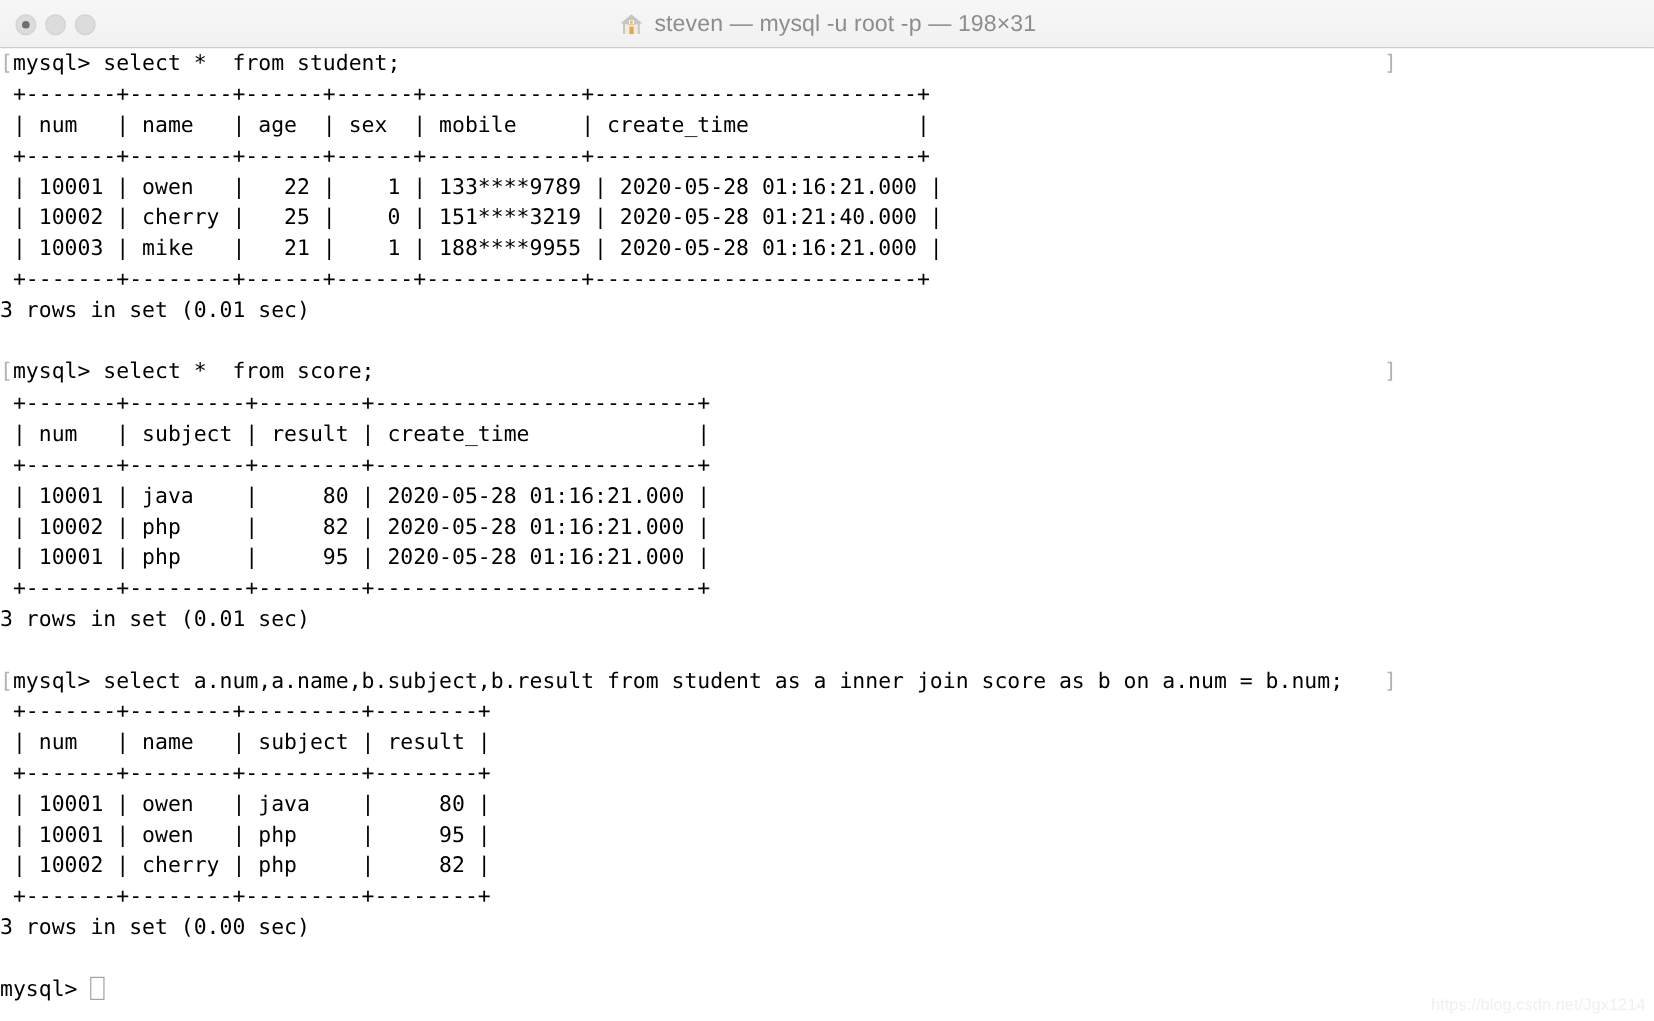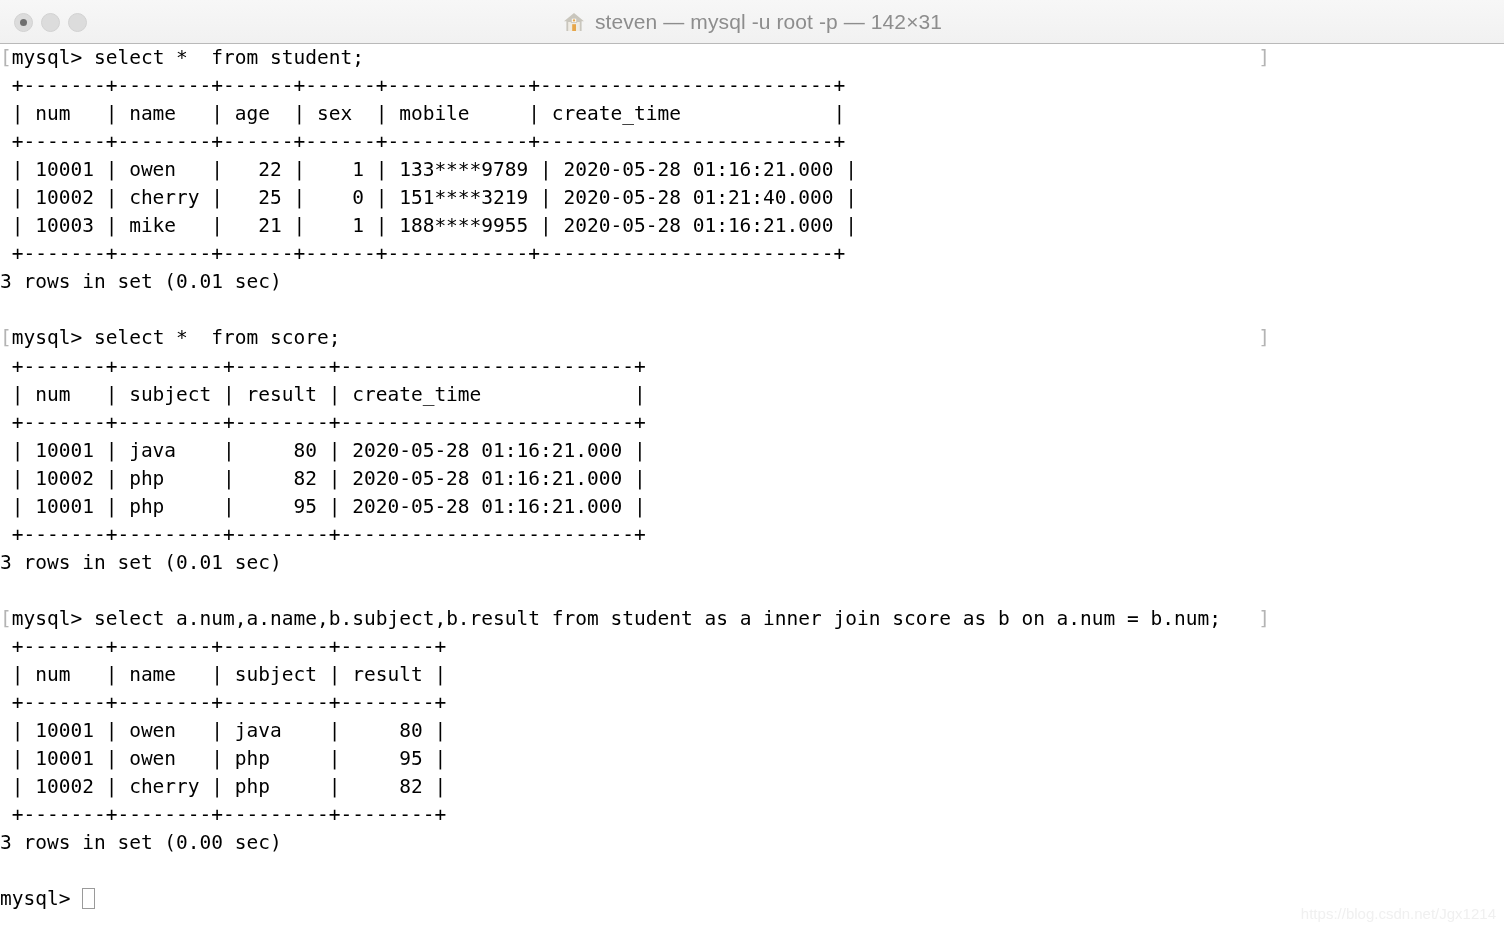--- a/index.html
+++ b/index.html
@@ -157,21 +157,21 @@
     </div>
 
     <div id="title-center">
       <svg id="home-icon" viewBox="0 0 24 24">
         <path d="M12 3 L22 11.3 L19.6 11.3 L19.6 21 L4.4 21 L4.4 11.3 L2 11.3 Z" fill="#c9c6bd"></path>
         <rect x="6.2" y="12" width="11.6" height="9" fill="#efece4"></rect>
         <rect x="10.2" y="14.2" width="3.8" height="6.8" fill="#e8a council" style="fill:#e7a64a"></rect>
         <rect x="9.3" y="8.2" width="5.4" height="4.2" fill="#ffffff" stroke="#c9c6bd" stroke-width="0.9"></rect>
         <rect x="10.8" y="9.4" width="2.4" height="2" fill="#e7a64a"></rect>
       </svg>
-      <div id="window-title">steven — mysql -u root -p — 142×31</div>
+      <div id="window-title">steven — mysql -u root -p — 198×31</div>
     </div>
 
   </div>
 
   <div id="terminal-body">
     <div id="terminal-text"><div class="term-line"><span class="prompt-mark">[</span><span>mysql&gt; select *  from student;</span><span class="mark-right">]</span></div><div class="term-line"><span> +-------+--------+------+------+------------+-------------------------+</span></div><div class="term-line"><span> | num   | name   | age  | sex  | mobile     | create_time             |</span></div><div class="term-line"><span> +-------+--------+------+------+------------+-------------------------+</span></div><div class="term-line"><span> | 10001 | owen   |   22 |    1 | 133****9789 | 2020-05-28 01:16:21.000 |</span></div><div class="term-line"><span> | 10002 | cherry |   25 |    0 | 151****3219 | 2020-05-28 01:21:40.000 |</span></div><div class="term-line"><span> | 10003 | mike   |   21 |    1 | 188****9955 | 2020-05-28 01:16:21.000 |</span></div><div class="term-line"><span> +-------+--------+------+------+------------+-------------------------+</span></div><div class="term-line"><span>3 rows in set (0.01 sec)</span></div><div class="term-line"><span></span></div><div class="term-line"><span class="prompt-mark">[</span><span>mysql&gt; select *  from score;</span><span class="mark-right">]</span></div><div class="term-line"><span> +-------+---------+--------+-------------------------+</span></div><div class="term-line"><span> | num   | subject | result | create_time             |</span></div><div class="term-line"><span> +-------+---------+--------+-------------------------+</span></div><div class="term-line"><span> | 10001 | java    |     80 | 2020-05-28 01:16:21.000 |</span></div><div class="term-line"><span> | 10002 | php     |     82 | 2020-05-28 01:16:21.000 |</span></div><div class="term-line"><span> | 10001 | php     |     95 | 2020-05-28 01:16:21.000 |</span></div><div class="term-line"><span> +-------+---------+--------+-------------------------+</span></div><div class="term-line"><span>3 rows in set (0.01 sec)</span></div><div class="term-line"><span></span></div><div class="term-line"><span class="prompt-mark">[</span><span>mysql&gt; select a.num,a.name,b.subject,b.result from student as a inner join score as b on a.num = b.num;</span><span class="mark-right">]</span></div><div class="term-line"><span> +-------+--------+---------+--------+</span></div><div class="term-line"><span> | num   | name   | subject | result |</span></div><div class="term-line"><span> +-------+--------+---------+--------+</span></div><div class="term-line"><span> | 10001 | owen   | java    |     80 |</span></div><div class="term-line"><span> | 10001 | owen   | php     |     95 |</span></div><div class="term-line"><span> | 10002 | cherry | php     |     82 |</span></div><div class="term-line"><span> +-------+--------+---------+--------+</span></div><div class="term-line"><span>3 rows in set (0.00 sec)</span></div><div class="term-line"><span></span></div><div class="term-line"><span>mysql&gt; </span><span class="cursor-block"></span></div></div>
     <div id="watermark">https://blog.csdn.net/Jgx1214</div>
   </div>
 
 </div>

